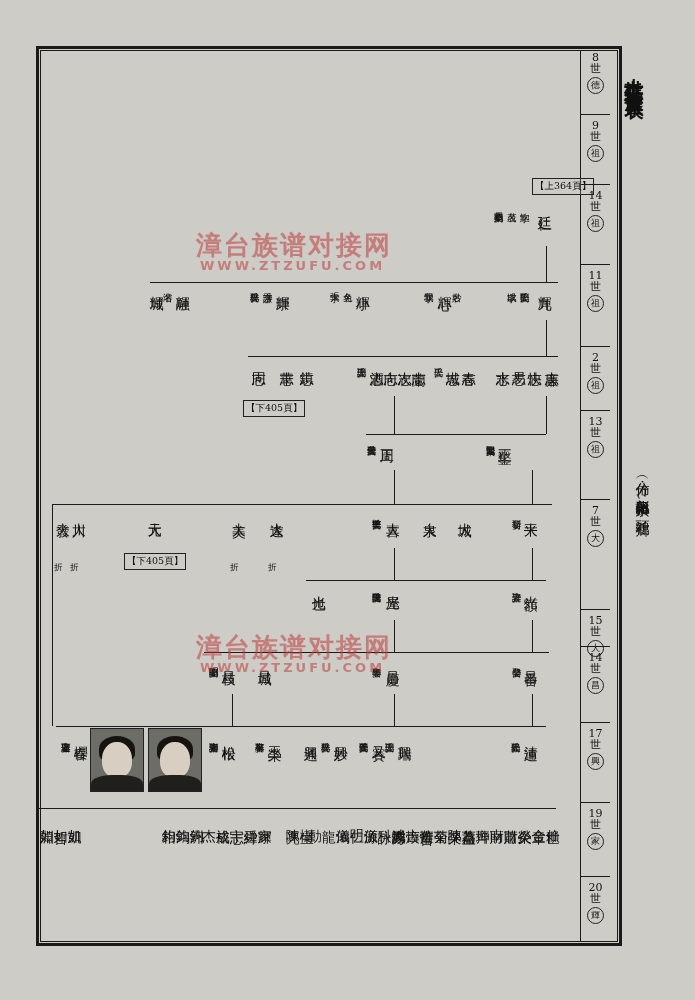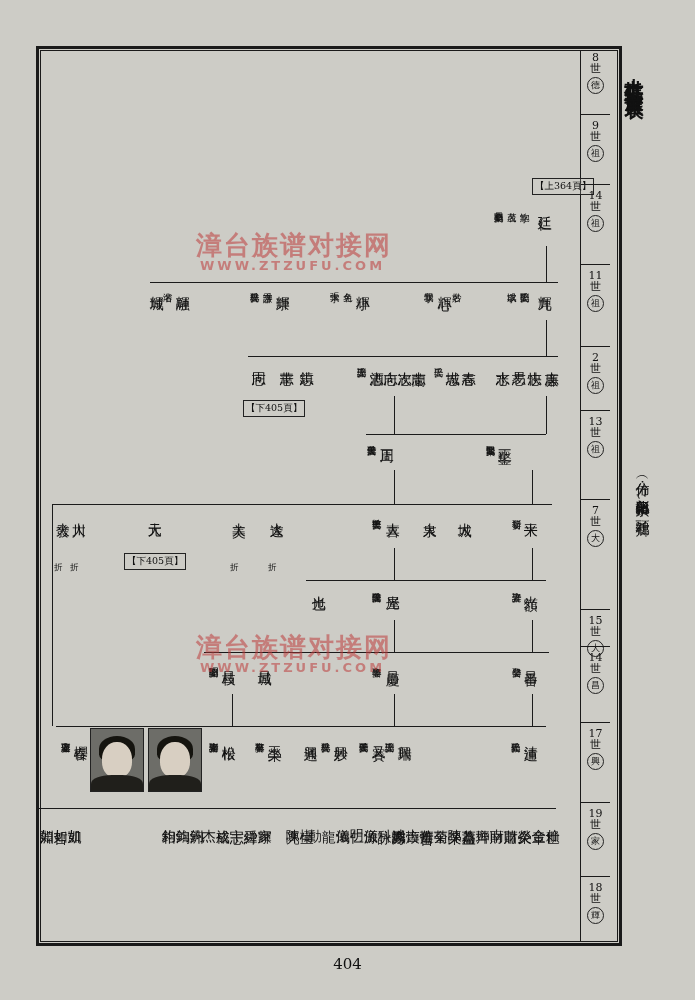--- a/index.html
+++ b/index.html
@@ -259,21 +259,21 @@
         <span class="badge">興</span>
       </div>
       <div class="gen" style="left: 581px; top: 808px;">
         <span class="sep"></span>
         <span class="num">19</span>
         <span class="shi">世</span>
         <span class="badge">家</span>
       </div>
       <div class="gen" style="left: 581px; top: 882px;">
         <span class="sep"></span>
-        <span class="num">18</span>
+        <span class="num">20</span>
         <span class="shi">世</span>
         <span class="badge">輝</span>
       </div>
     </div>
 
   <div id="entries">
       <div class="v n" style="left: 538px; top: 205px;">廷仁</div>
       <div class="v s" style="left: 520px; top: 205px;">字鮑</div>
       <div class="v s" style="left: 507px; top: 205px;">名茂</div>
       <div class="v s" style="left: 494px; top: 205px;">娶劉桑員</div>
@@ -400,14 +400,13 @@
       </div>
     </div>
 
   <div class="ghost" style="left:60px;top:260px;">　</div>
 
   <div class="wm wm1">漳台族谱对接网</div>
   <div class="wm wm1b">WWW.ZTZUFU.COM</div>
   <div class="wm wm2">漳台族谱对接网</div>
   <div class="wm wm2b">WWW.ZTZUFU.COM</div>
 
-  <div id="pagenum">404</div>
 </div>
 
 </body></html>

